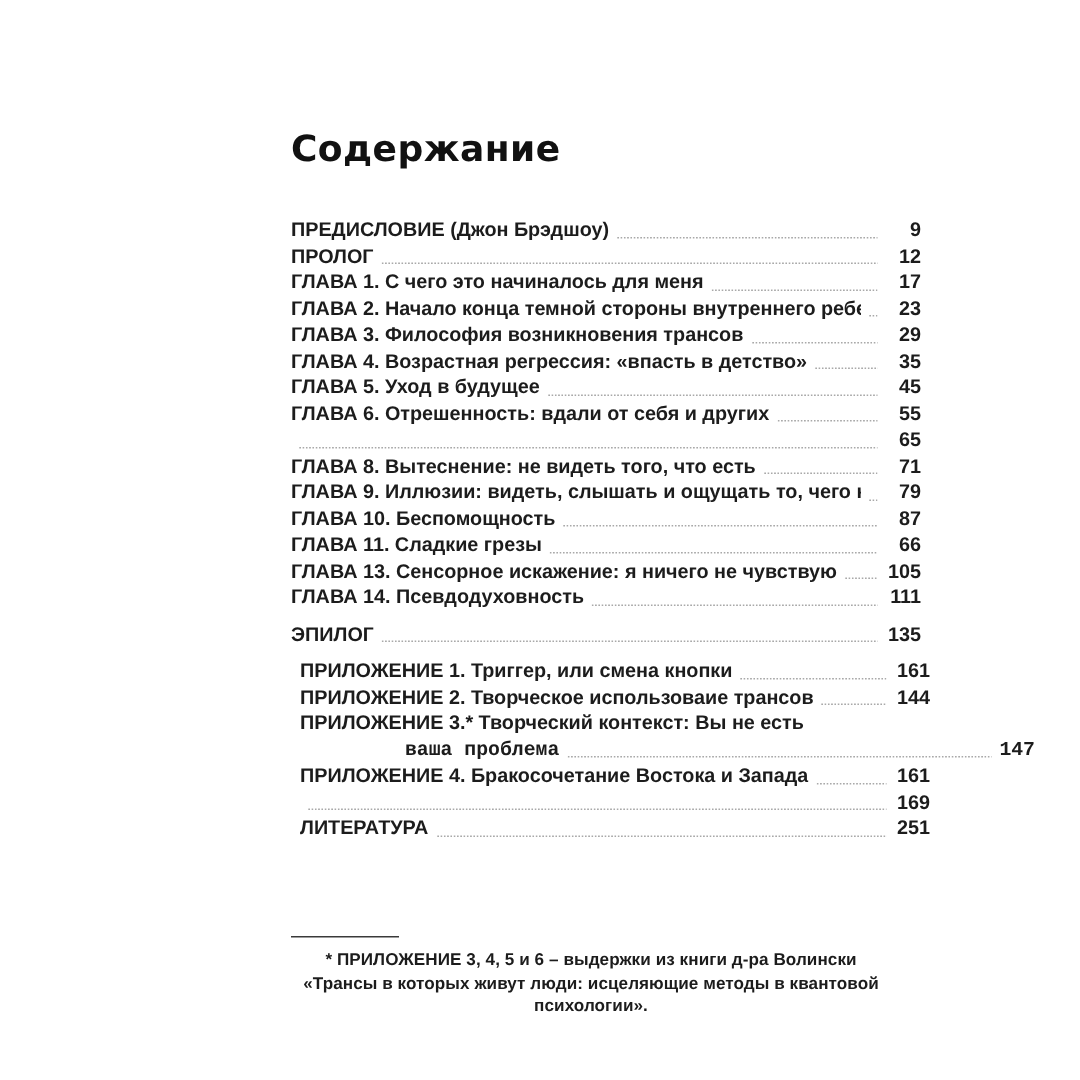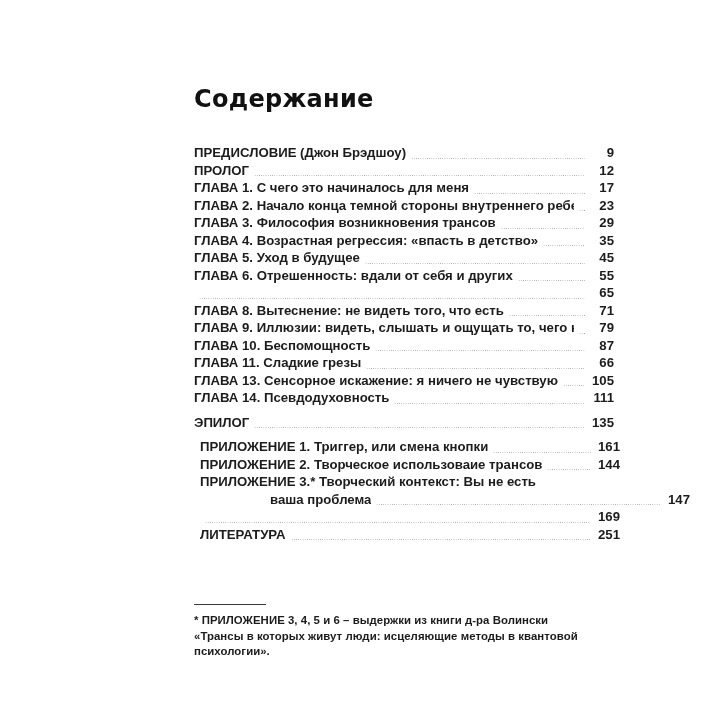--- a/index.html
+++ b/index.html
@@ -53,21 +53,21 @@
     width: 100%;
     font-size: 13.2px;
     line-height: 17.5px;
     font-weight: 600;
     color: #1c1c1c;
     white-space: nowrap;
   }
 
   .toc-row.gap-before { margin-top: 7px; }
   .toc-row.indent     { padding-left: 6px; }
-  .toc-row.subline    { padding-left: 76px; }
+  .toc-row.subline    { padding-left: 76px; font-family: Liberation Mono, monospace; }
 
   .toc-label {
     flex: 0 1 auto;
     overflow: hidden;
     text-overflow: clip;
   }
 
   .toc-leader {
     flex: 1 1 auto;
     min-width: 6px;
@@ -90,22 +90,23 @@
     font-weight: 600;
     color: #1c1c1c;
   }
 
   .toc-row.nodots .toc-leader { background-image: none; }
 
   
   .footnote {
     position: absolute;
     left: 152px;
-    top: 604px;
+    top: 624px;
     width: 400px;
+    text-align: center;
   }
   .footnote-rule {
     width: 72px;
     height: 1px;
     background: #3a3a3a;
     margin-bottom: 8px;
   }
   .footnote-text {
     font-size: 11.4px;
     line-height: 15.5px;
@@ -215,20 +216,25 @@
         <span class="toc-label">ПРИЛОЖЕНИЕ 3.* Творческий контекст: Вы не есть</span>
         <span class="toc-leader"></span>
         <span class="toc-page"></span>
       </div>
       <div class="toc-row subline">
         <span class="toc-label">ваша проблема</span>
         <span class="toc-leader"></span>
         <span class="toc-page">147</span>
       </div>
       <div class="toc-row indent">
+        <span class="toc-label">ПРИЛОЖЕНИЕ 4. Бракосочетание Востока и Запада</span>
+        <span class="toc-leader"></span>
+        <span class="toc-page">161</span>
+      </div>
+      <div class="toc-row indent">
         <span class="toc-leader"></span>
         <span class="toc-page">169</span>
       </div>
       <div class="toc-row indent">
         <span class="toc-label">ЛИТЕРАТУРА</span>
         <span class="toc-leader"></span>
         <span class="toc-page">251</span>
       </div>
     </div>
 

